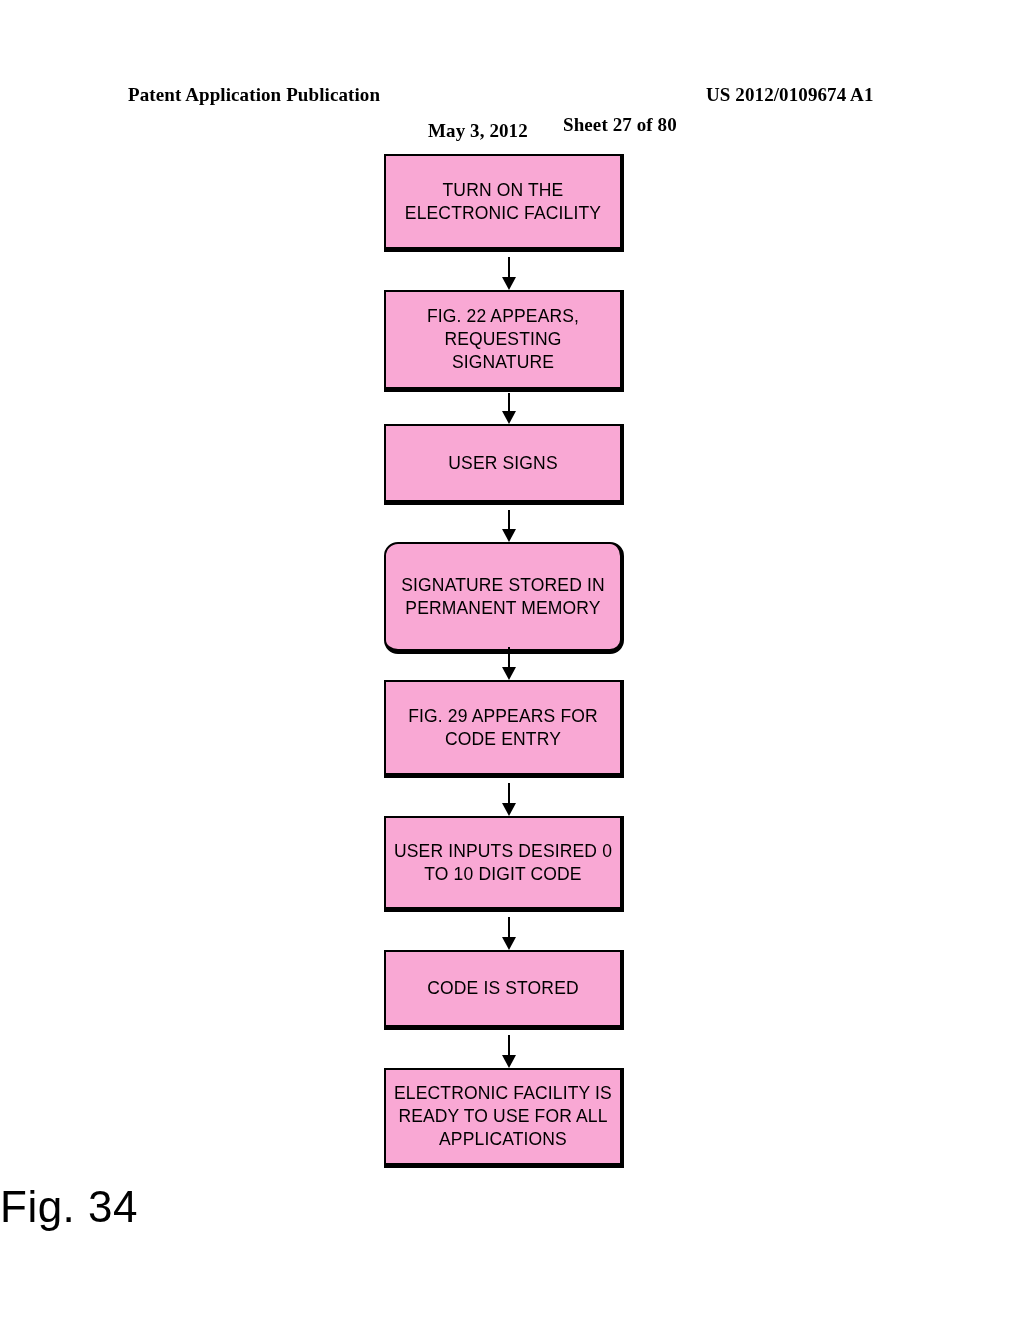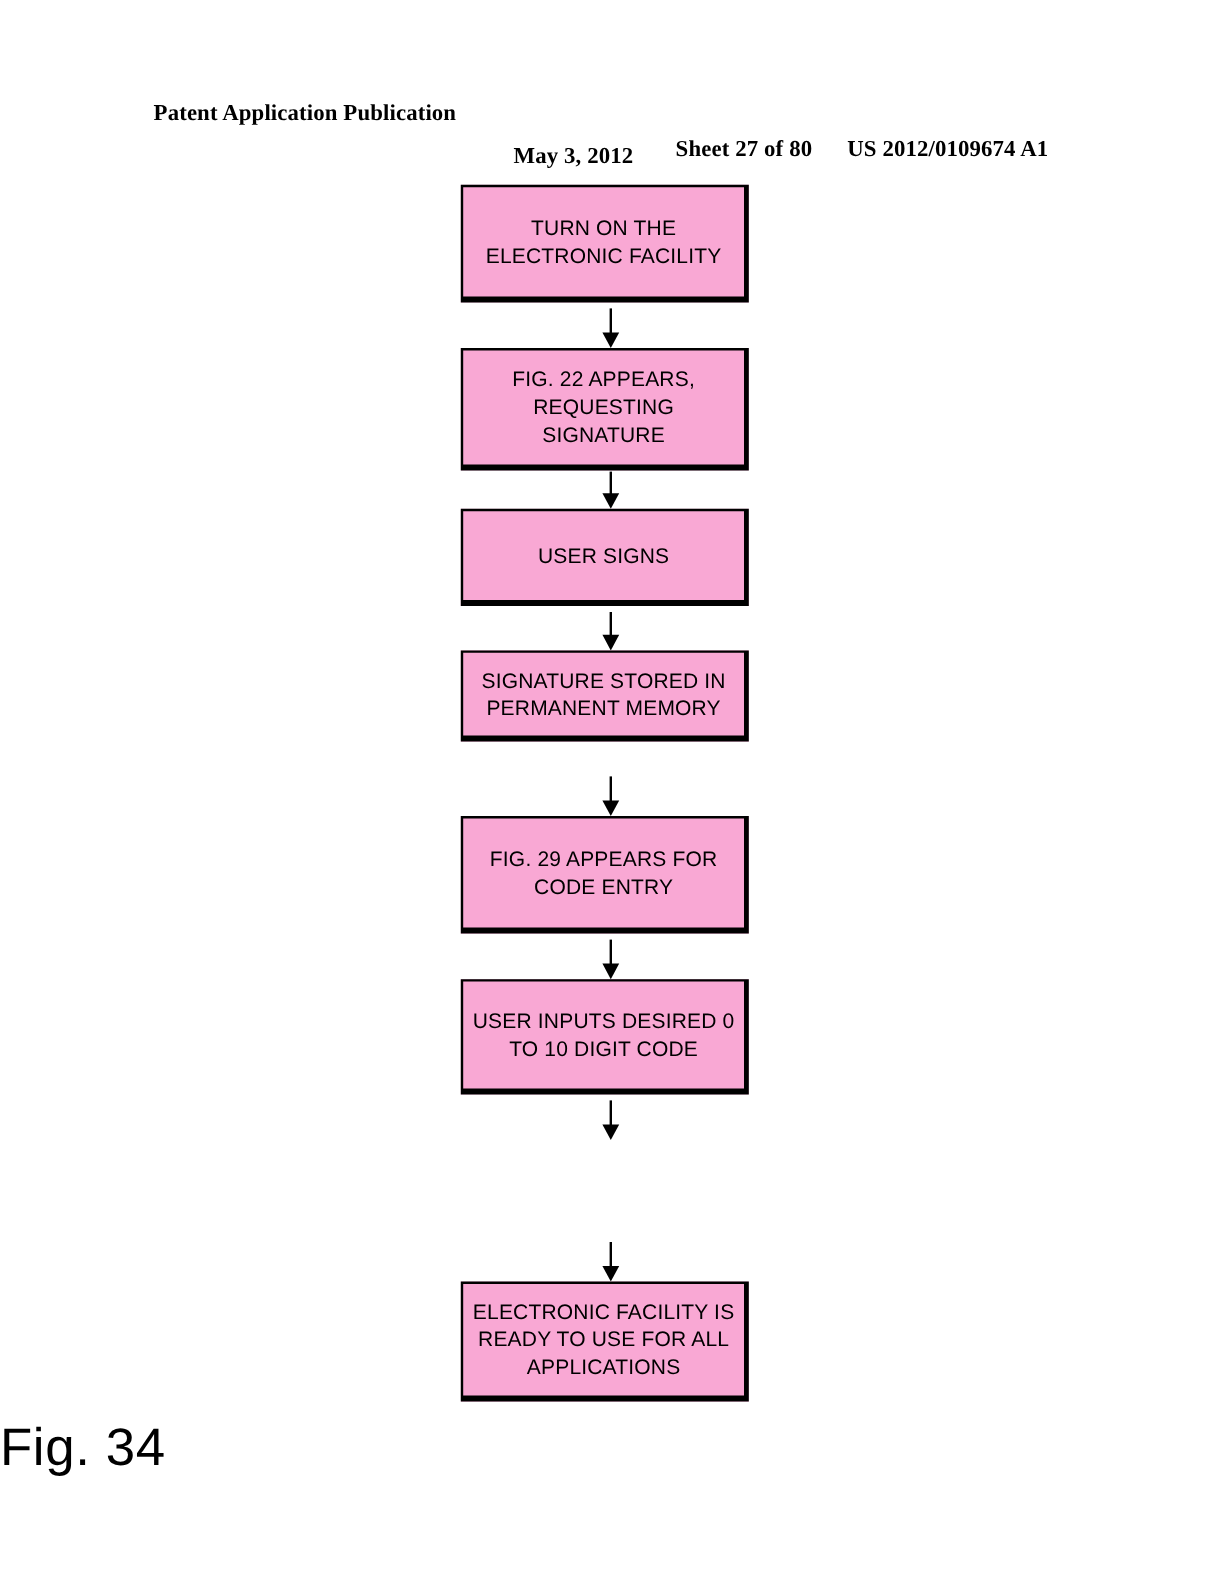--- a/index.html
+++ b/index.html
@@ -43,21 +43,20 @@
     margin-top: 36px;
   }
   .hdr-sheet {
     position: absolute;
     left: 563px;
     margin-top: 30px;
   }
   .hdr-docnum {
     position: absolute;
     left: 706px;
-    margin-top: 30px;
   }
 
   
   .flow {
     position: absolute;
     left: 0;
     top: 0;
     width: 1024px;
     height: 1320px;
   }
@@ -83,21 +82,21 @@
     letter-spacing: 0.15px;
     color: #000000;
     padding: 0 6px;
     white-space: pre-line;
   }
 
   
   .n1 { top: 154px;  height: 98px;  }
   .n2 { top: 290px;  height: 102px;  }
   .n3 { top: 424px;  height: 81px;  }
-  .n4 { top: 542px;  height: 76px; }
+  .n4 { top: 542px;  height: 112px; border-radius: 14px; }
   .n5 { top: 680px;  height: 98px;  }
   .n6 { top: 816px;  height: 96px;  }
   .n7 { top: 950px;  height: 80px;  }
   .n8 { top: 1068px; height: 100px; }
 
   
   .connector {
     position: absolute;
     left: 501px;
     width: 16px;
@@ -224,20 +223,23 @@
   <div class="node n6">
     <span class="node-label">USER INPUTS DESIRED 0
 TO 10 DIGIT CODE</span>
   </div>
 
   <div class="connector c6">
     <div class="stem"></div>
     <div class="head"></div>
   </div>
 
+  <div class="node n7">
+    <span class="node-label">CODE IS STORED</span>
+  </div>
 
   <div class="connector c7">
     <div class="stem"></div>
     <div class="head"></div>
   </div>
 
   <div class="node n8">
     <span class="node-label">ELECTRONIC FACILITY IS
 READY TO USE FOR ALL
 APPLICATIONS</span>

